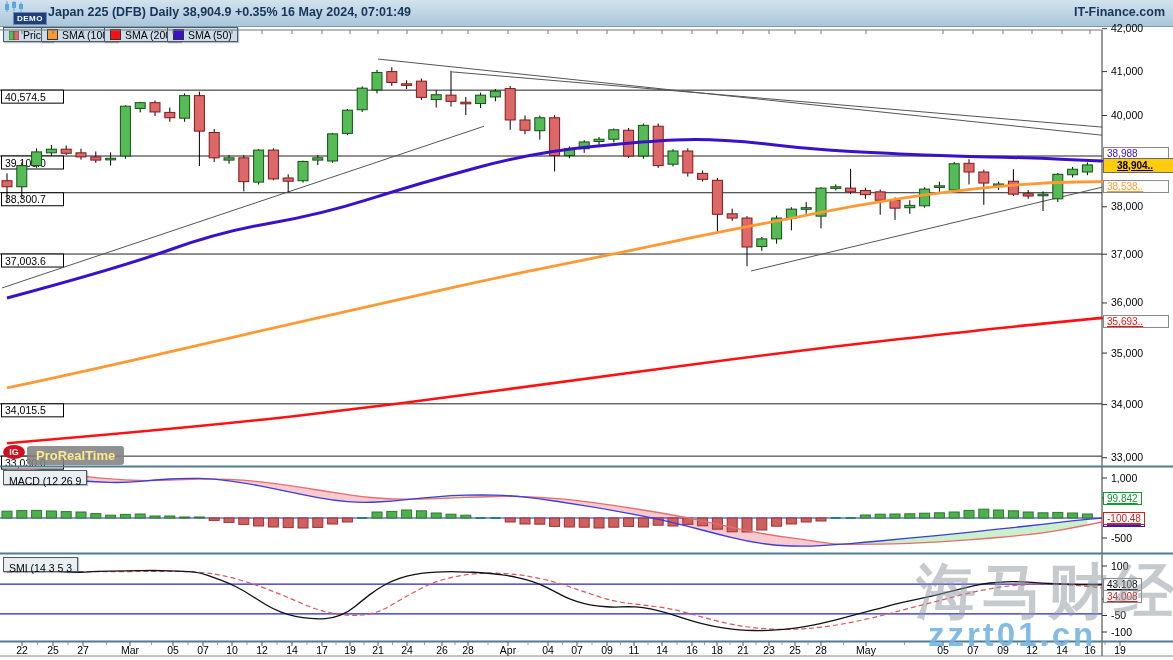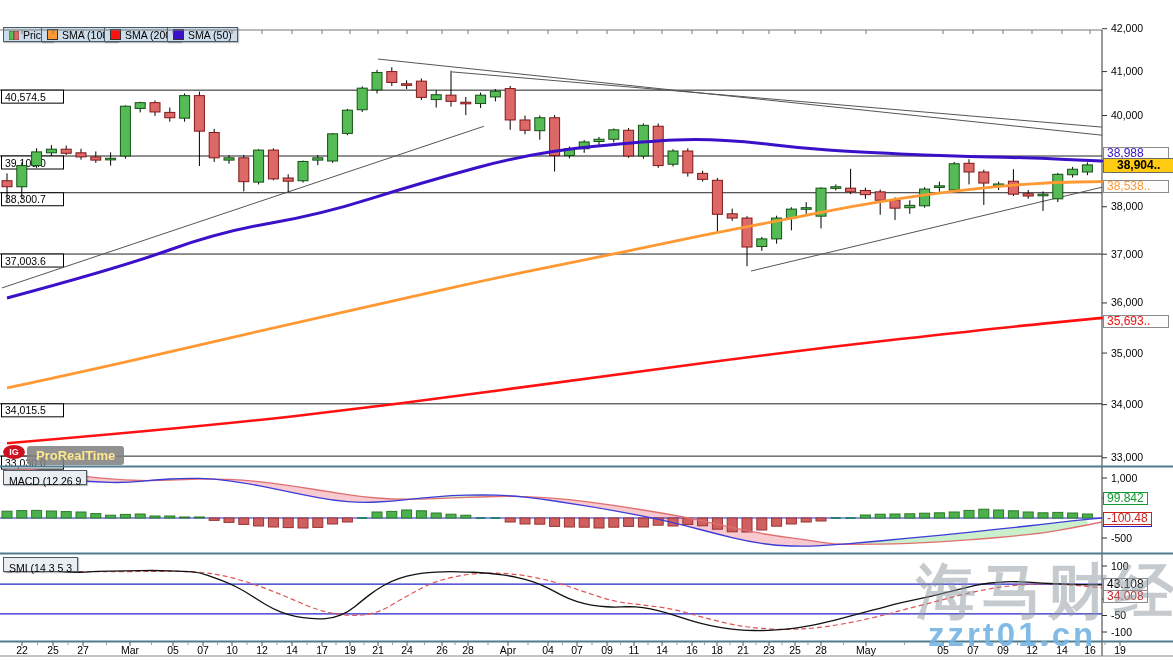--- a/index.html
+++ b/index.html
@@ -15,37 +15,50 @@
   .brand{position:absolute;right:8px;top:5px;font-size:12.5px;font-weight:bold;color:#14365a;}
   
   .chip{position:absolute;top:27px;height:13px;background:#ccdcea;border:1px solid #4a5a66;
     display:flex;align-items:center;gap:4px;padding:0 5px;font-size:10.5px;color:#000;box-shadow:1px 1px 1px rgba(0,0,0,.25);}
   .swatch{width:9px;height:9px;display:inline-block;border:1px solid #333;}
   .swatch2{width:10px;height:9px;display:inline-block;}
   
   .indbox{position:absolute;height:13px;background:#e9eef2;border:1px solid #4a5a66;
     display:flex;align-items:center;gap:4px;padding:0 5px;font-size:10.5px;color:#000;box-shadow:1px 1px 1px rgba(0,0,0,.25);flex-direction:column;}
   
-  .plabel{position:absolute;left:1103px;font-size:12px;background:#fdfdfd;border:1px solid #8a8a8a;
-    padding:0 3px;height:11px;line-height:11px;white-space:nowrap;}
+  .plabel{position:absolute;left:1103px;font-size:10px;background:#fdfdfd;border:1px solid #8a8a8a;
+    padding:0 3px;height:11px;line-height:11px;white-space:nowrap;text-decoration:underline;}
   
   .wm-prt{position:absolute;left:27px;top:446px;background:rgba(130,130,130,.88);color:#ffe98d;
     font-size:13px;font-weight:bold;padding:2px 9px;border-radius:3px;}
   .wm-ig{position:absolute;left:3px;top:445px;width:22px;height:14px;border-radius:50%;
     background:#cf1020;color:#fff;font-size:9px;font-weight:bold;display:flex;align-items:center;justify-content:center;}
   .wm-cjk{position:absolute;left:916px;top:552px;font-size:60px;font-weight:bold;color:#8d979e;
     opacity:.5;letter-spacing:6px;white-space:nowrap;}
   .wm-site{position:absolute;left:928px;top:616px;font-size:33px;font-weight:bold;color:#74b4e4;
     opacity:.9;letter-spacing:3px;white-space:nowrap;}
 </style>
 </head>
 <body>
 
 <div id="app">
 
+  <div class="titlebar">
+    <svg class="logo" viewBox="0 0 26 11">
+      <line x1="3" y1="0" x2="3" y2="11" stroke="#5aa7e0" stroke-width="1"></line>
+      <rect x="1" y="3" width="4" height="6" fill="#5aa7e0"></rect>
+      <line x1="10" y1="0" x2="10" y2="10" stroke="#5aa7e0" stroke-width="1"></line>
+      <rect x="8" y="1" width="4" height="6" fill="#5aa7e0"></rect>
+      <line x1="17" y1="1" x2="17" y2="11" stroke="#5aa7e0" stroke-width="1"></line>
+      <rect x="15" y="3" width="4" height="5" fill="#5aa7e0"></rect>
+    </svg>
+    <div class="demo">DEMO</div>
+    <div class="title">Japan 225 (DFB) Daily 38,904.9 +0.35% 16 May 2024, 07:01:49</div>
+    <div class="brand">IT-Finance.com</div>
+  </div>
 
   <div class="chip" style="left:3px;">
     <span class="swatch2">
       <svg width="10" height="9">
           <rect x="0" y="0" width="5" height="9" fill="#55bb55" stroke="#333" stroke-width="0.5"></rect>
           <rect x="5" y="0" width="5" height="9" fill="#dd6868" stroke="#333" stroke-width="0.5"></rect>
         </svg>
     </span>
     <span>Price</span>
   </div>

